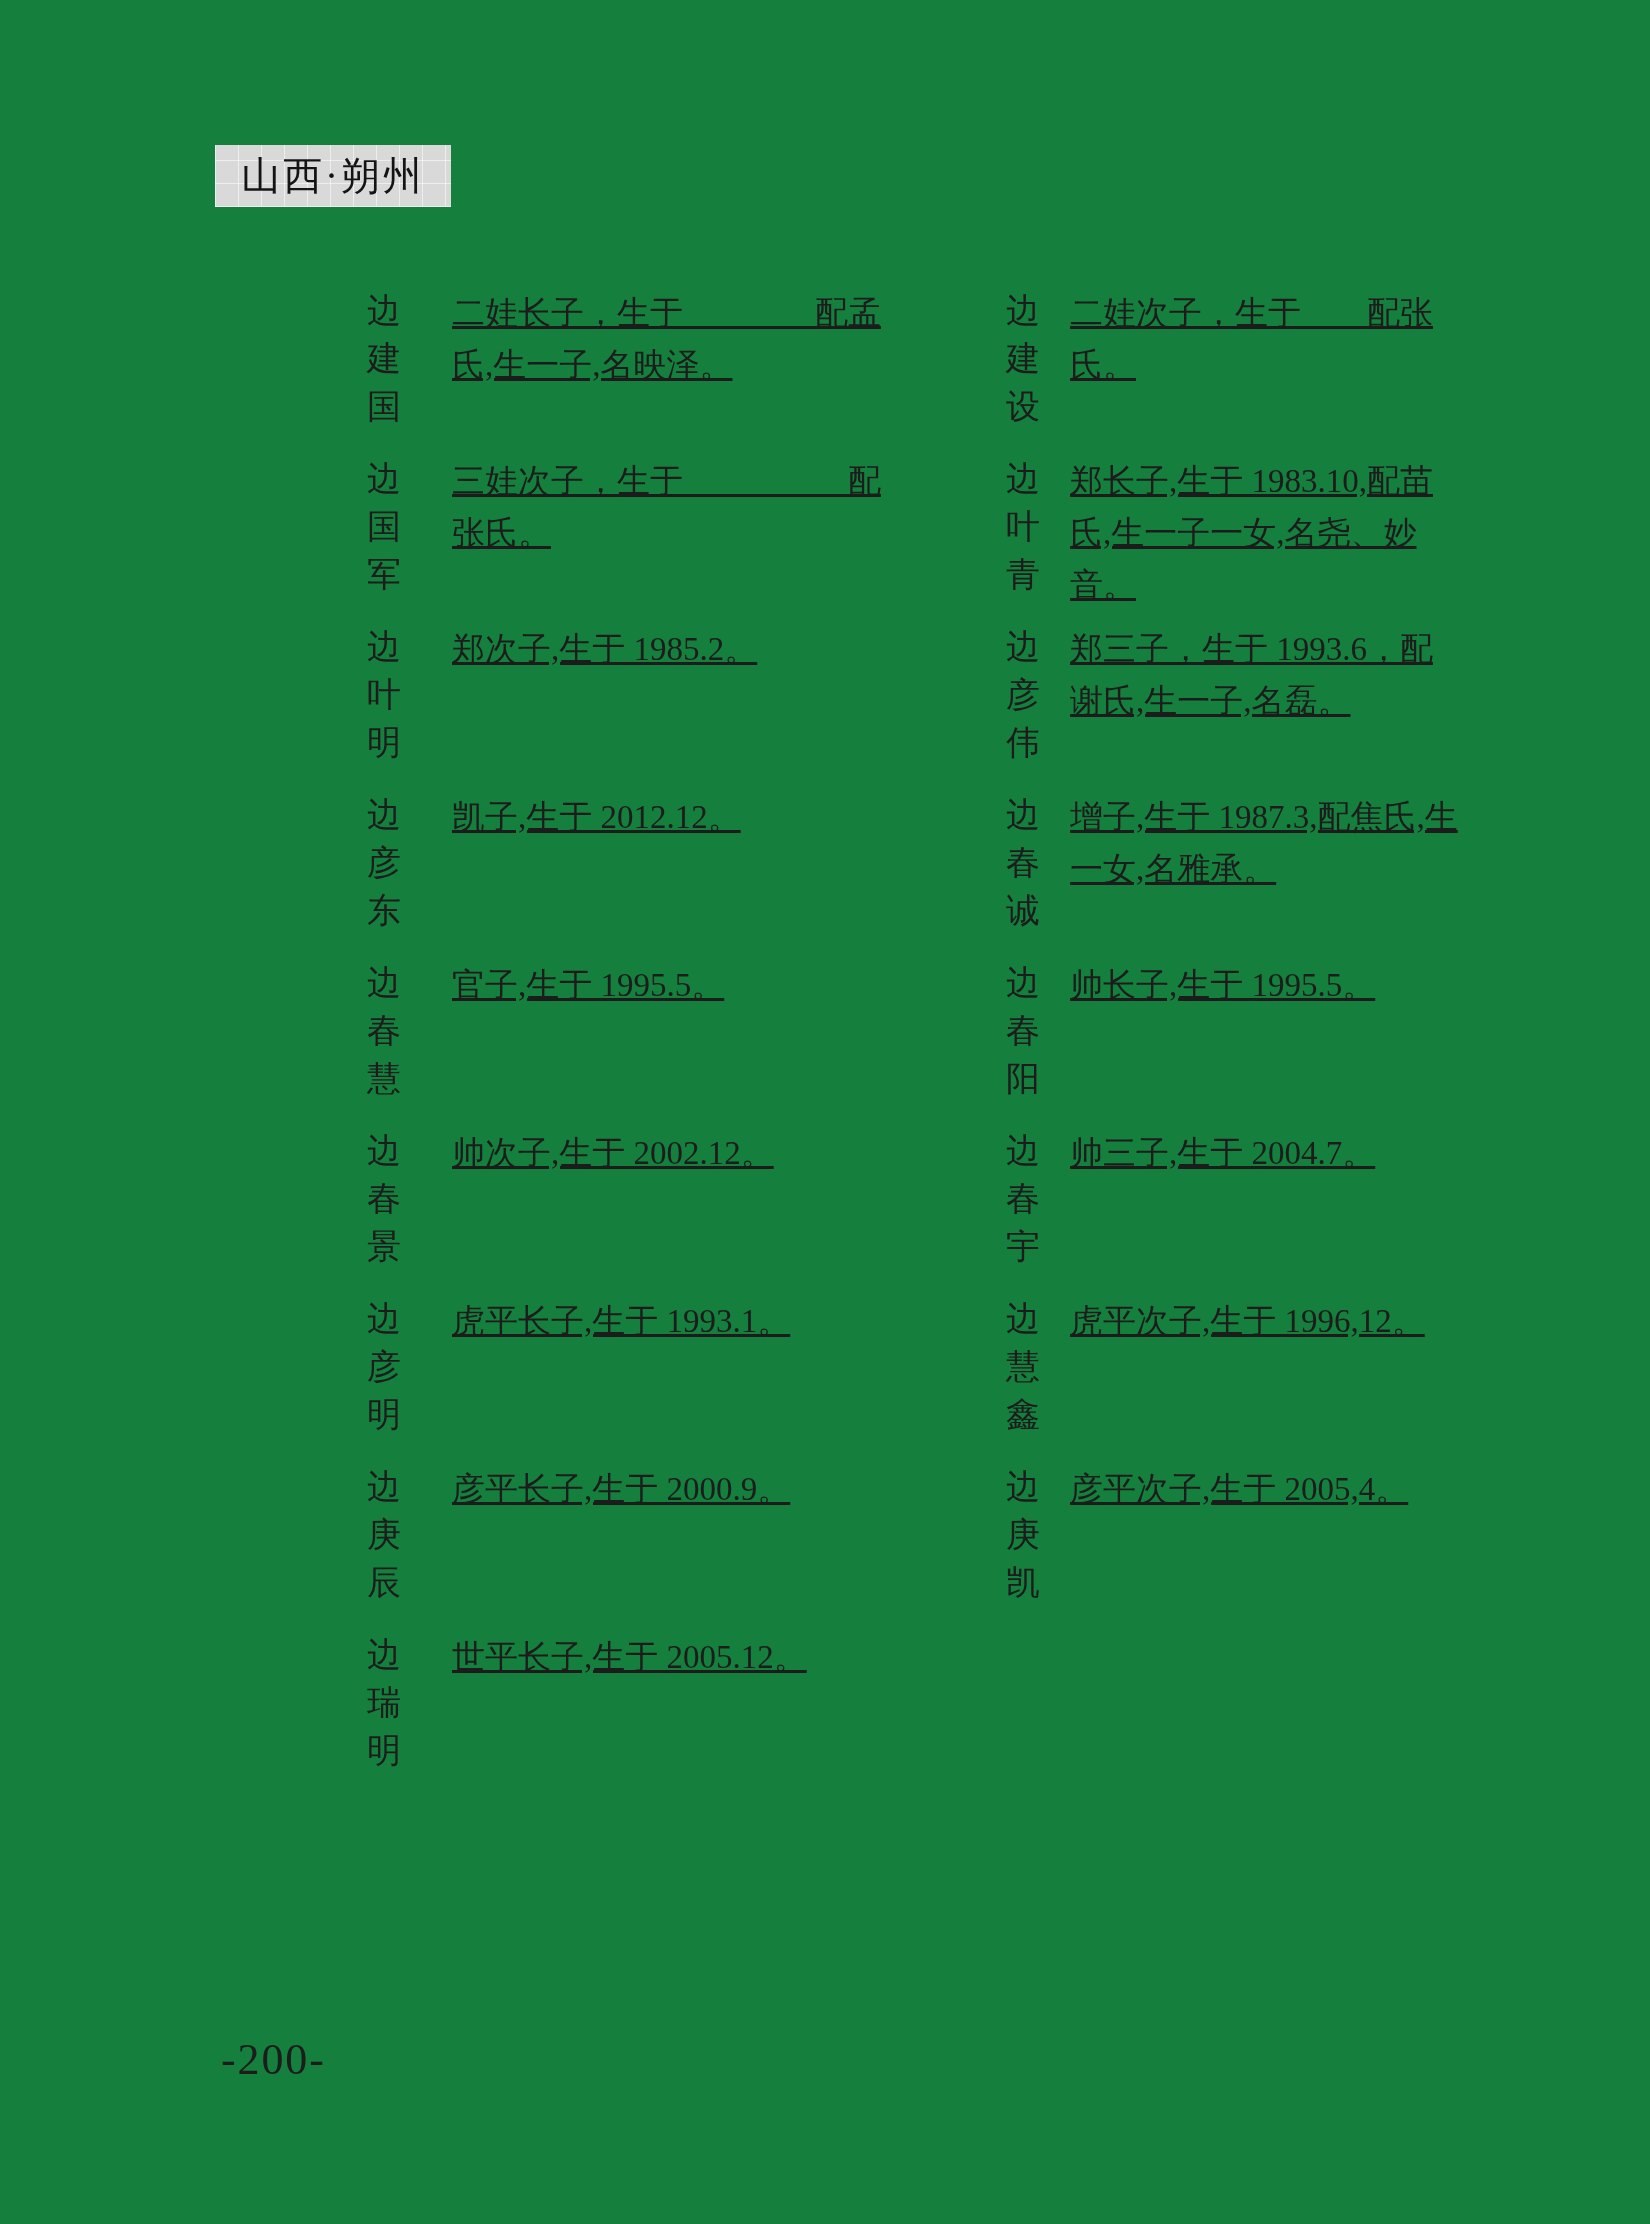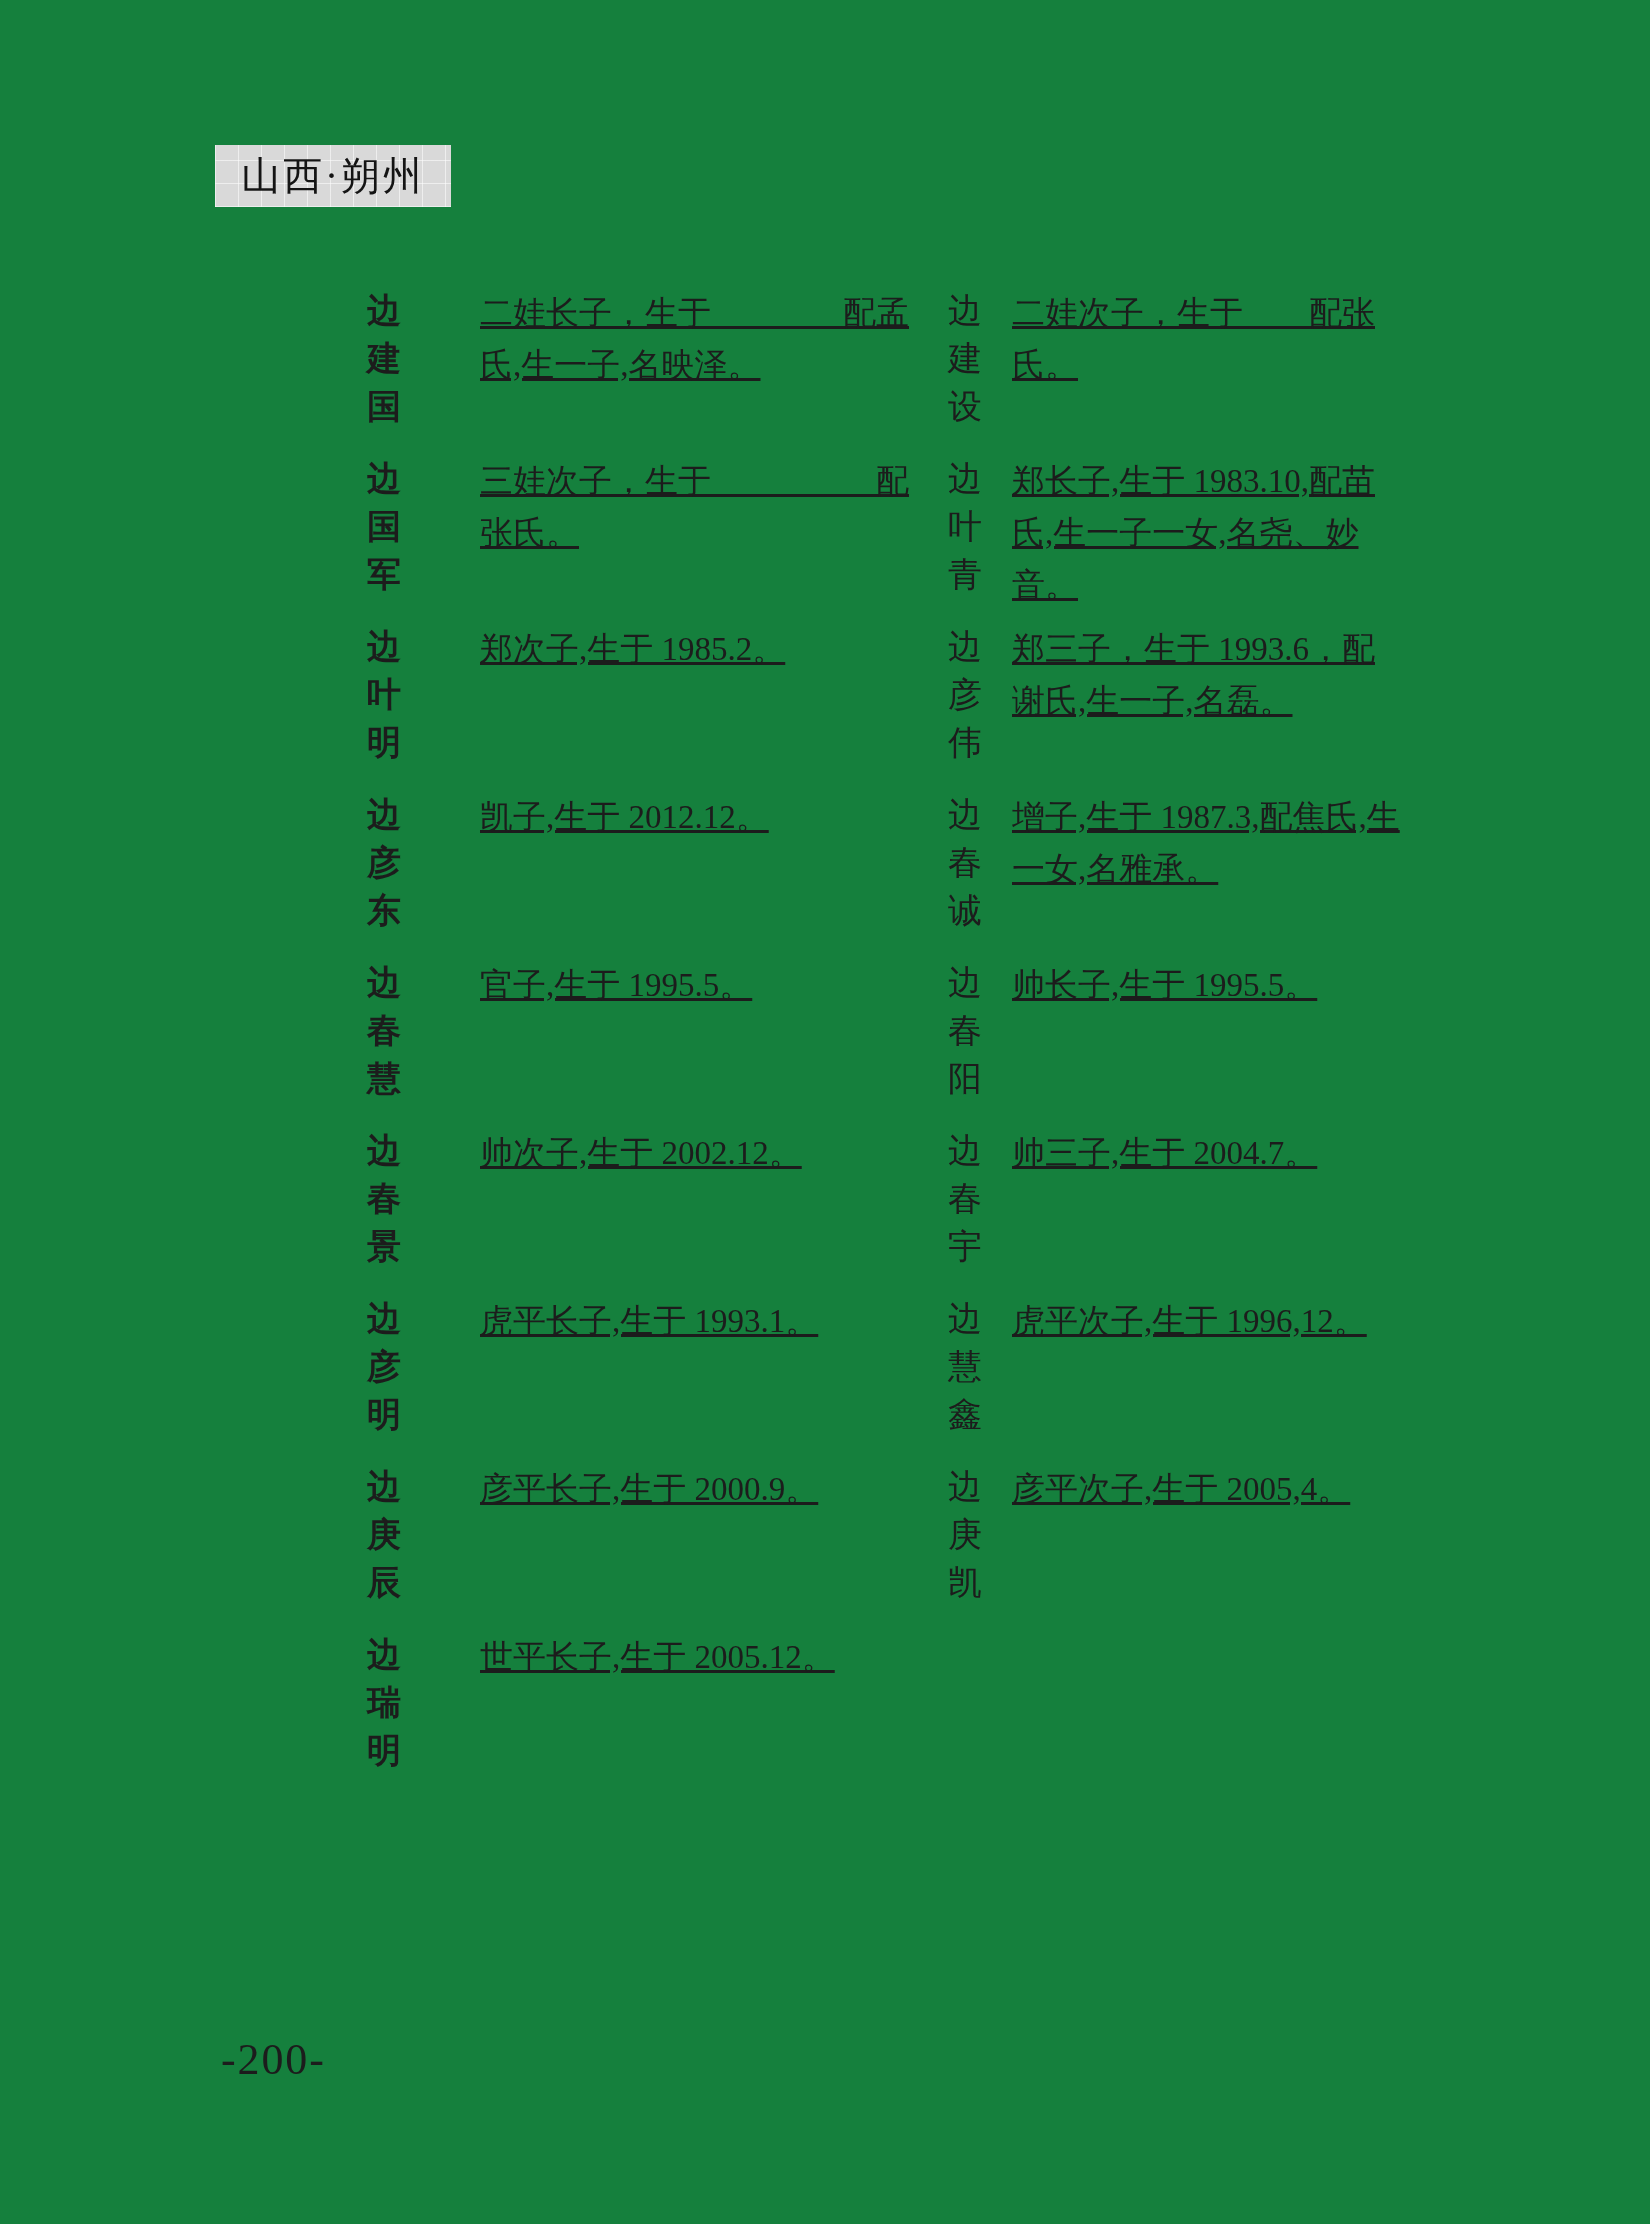--- a/index.html
+++ b/index.html
@@ -46,29 +46,29 @@
     position: relative;
     height: 168px;
   }
   .entry {
     position: absolute;
     top: 0;
     display: flex;
     align-items: flex-start;
   }
   .entry.left  { left: 0; }
-  .entry.right { left: 581px; }
+  .entry.right { left: 639px; }
   .name {
     width: 39px;
     font-size: 34px;
     line-height: 48px;
     word-break: break-all;
     flex: none;
   }
-  .entry.left  .name { margin-right: 74px; font-weight: bold; }
+  .entry.left  .name { margin-right: 46px; }
   .entry.right .name { margin-right: 25px; }
   .body {
     font-size: 33px;
     line-height: 52px;
     text-decoration: underline;
   }
   .entry.left  .body { width: 452px; }
   .entry.right .body { width: 394px; }
   .page-number {
     position: absolute;

